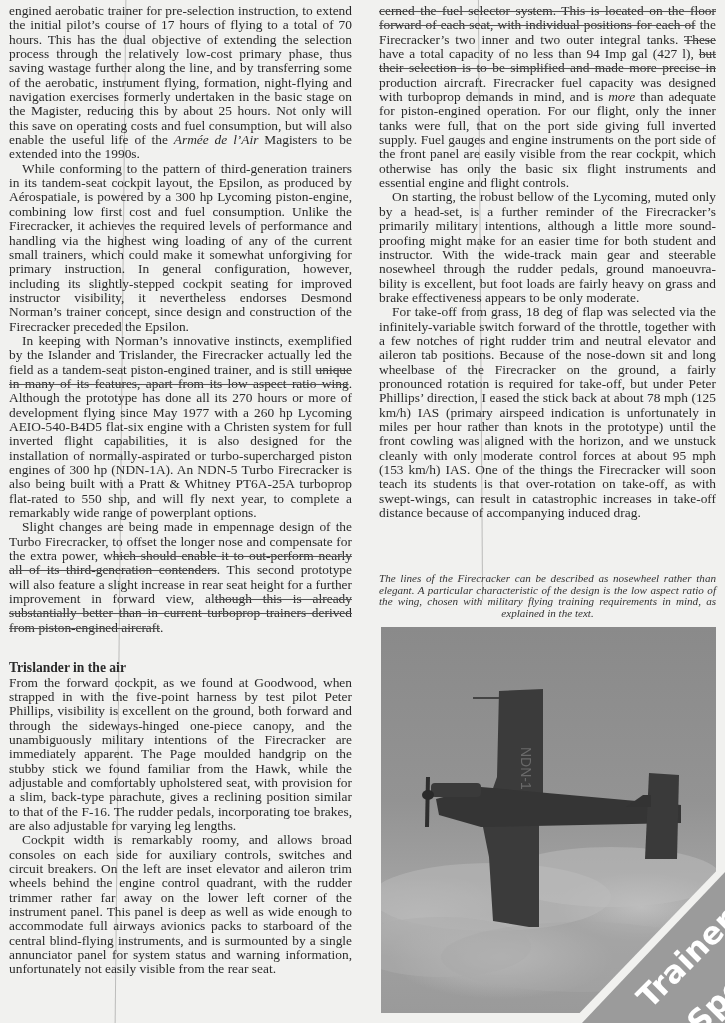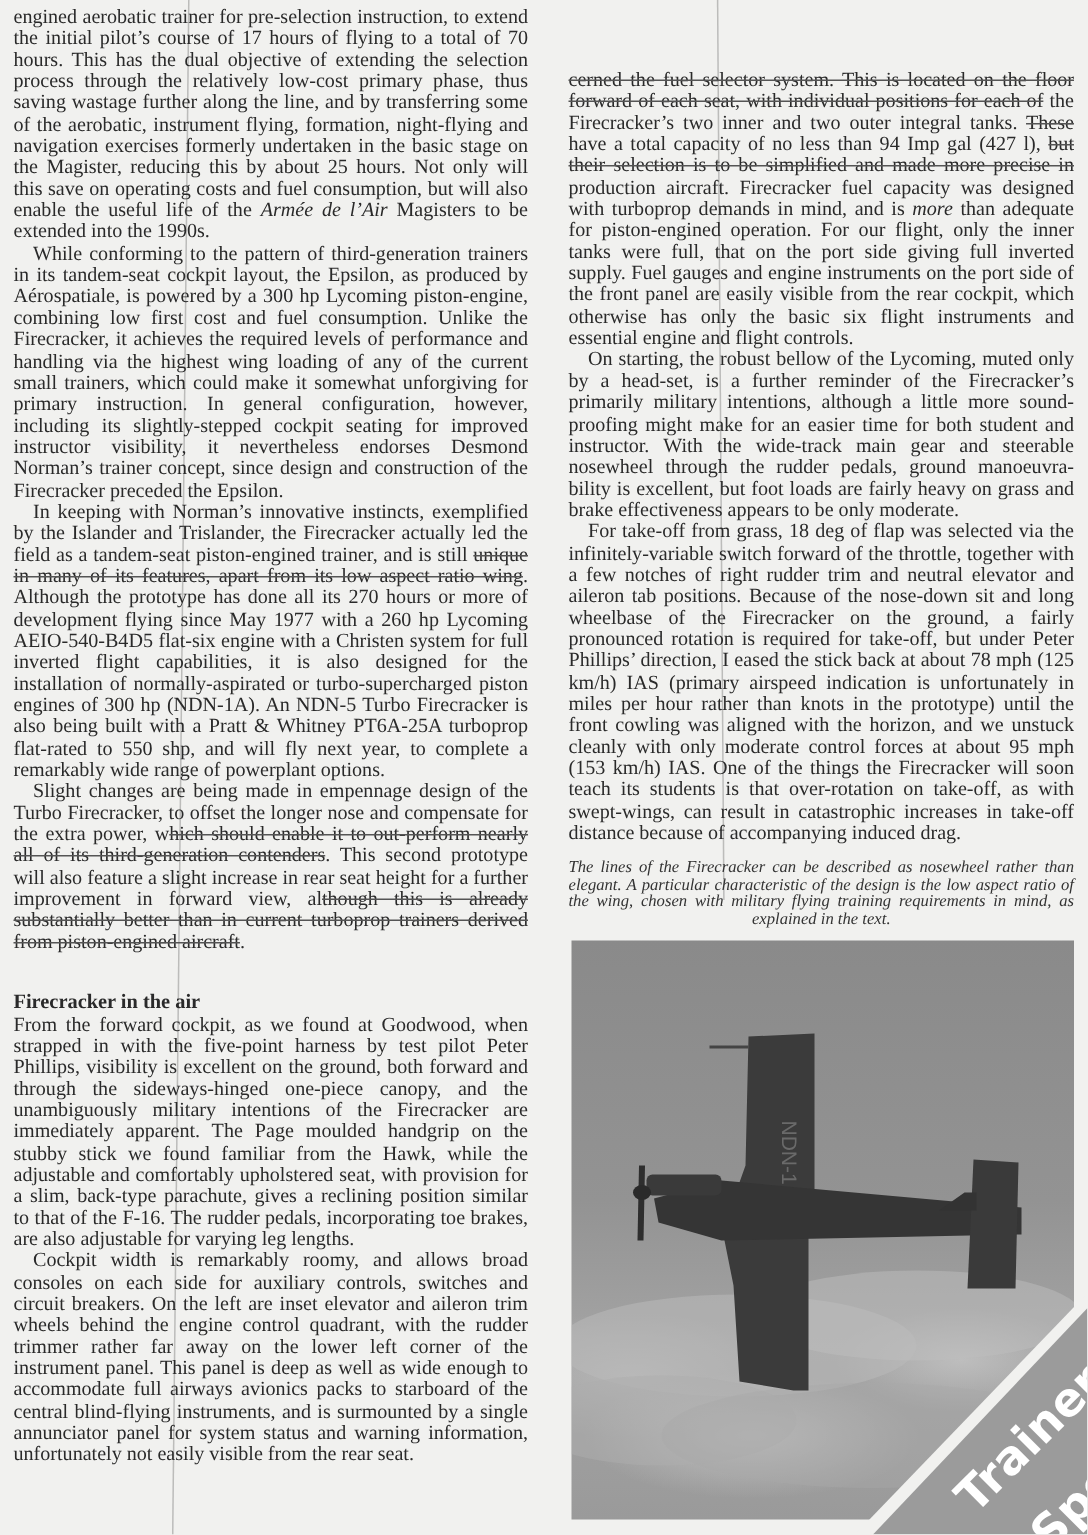--- a/index.html
+++ b/index.html
@@ -23,21 +23,20 @@
       text-align: justify;
       hyphens: none;
     }
     .col-left {
       left: 9px;
       width: 343px;
     }
     .col-right {
       left: 379px;
       width: 337px;
-      margin-top: 42px;
     }
     p {
       margin: 0;
       text-indent: 13px;
     }
     p.noindent { text-indent: 0; }
     .struck {
       text-decoration: line-through;
       text-decoration-color: #555;
       text-decoration-thickness: 1px;
@@ -94,21 +93,21 @@
 <div class="margin-line" style="left:120px; top:0; height:1023px; transform:skewX(-0.6deg);"></div>
 <div class="margin-line" style="left:480px; top:0; height:600px; transform:skewX(0.4deg);"></div>
 
 <div class="col col-left">
   <div id="left-paras">
       <p class="noindent"><span>engined aerobatic trainer for pre-selection instruction, to extend the initial pilot’s course of 17 hours of flying to a total of 70 hours. This has the dual objective of extending the selection process through the relatively low-cost primary phase, thus saving wastage further along the line, and by transferring some of the aerobatic, instrument flying, formation, night-flying and navigation exercises formerly undertaken in the basic stage on the Magister, reducing this by about 25 hours. Not only will this save on operating costs and fuel consumption, but will also enable the useful life of the </span><span style="font-style: italic;">Armée de l’Air</span><span> Magisters to be extended into the 1990s.</span></p>
       <p><span>While conforming to the pattern of third-generation trainers in its tandem-seat cockpit layout, the Epsilon, as produced by Aérospatiale, is powered by a 300 hp Lycoming piston-engine, combining low first cost and fuel consumption. Unlike the Firecracker, it achieves the required levels of performance and handling via the highest wing loading of any of the current small trainers, which could make it somewhat unforgiving for primary instruction. In general configuration, however, including its slightly-stepped cockpit seating for improved instructor visibility, it nevertheless endorses Desmond Norman’s trainer concept, since design and construction of the Firecracker preceded the Epsilon.</span></p>
       <p><span>In keeping with Norman’s innovative instincts, exemplified by the Islander and Trislander, the Firecracker actually led the field as a tandem-seat piston-engined trainer, and is still </span><span class="struck">unique in many of its features, apart from its low aspect ratio wing</span><span>. Although the prototype has done all its 270 hours or more of development flying since May 1977 with a 260 hp Lycoming AEIO-540-B4D5 flat-six engine with a Christen system for full inverted flight capabilities, it is also designed for the installation of normally-aspirated or turbo-supercharged piston engines of 300 hp (NDN-1A). An NDN-5 Turbo Firecracker is also being built with a Pratt &amp; Whitney PT6A-25A turboprop flat-rated to 550 shp, and will fly next year, to complete a remarkably wide range of powerplant options.</span></p>
       <p><span>Slight changes are being made in empennage design of the Turbo Firecracker, to offset the longer nose and compensate for the extra power, w</span><span class="struck">hich should enable it to out-perform nearly all of its third-generation contenders</span><span>. This second prototype will also feature a slight increase in rear seat height for a further improvement in forward view, al</span><span class="struck">though this is already substantially better than in current turboprop trainers derived from piston-engined aircraft</span><span>.</span></p>
     </div>
-  <h2 class="section-heading">Firecracker in the air</h2>
+  <h2 class="section-heading">Trislander in the air</h2>
   <div id="left-section-paras">
       <p class="noindent"><span>From the forward cockpit, as we found at Goodwood, when strapped in with the five-point harness by test pilot Peter Phillips, visibility is excellent on the ground, both forward and through the sideways-hinged one-piece canopy, and the unambiguously military intentions of the Firecracker are immediately apparent. The Page moulded handgrip on the stubby stick we found familiar from the Hawk, while the adjustable and comfortably upholstered seat, with provision for a slim, back-type parachute, gives a reclining position similar to that of the F-16. The rudder pedals, incorporating toe brakes, are also adjustable for varying leg lengths.</span></p>
       <p><span>Cockpit width is remarkably roomy, and allows broad consoles on each side for auxiliary controls, switches and circuit breakers. On the left are inset elevator and aileron trim wheels behind the engine control quadrant, with the rudder trimmer rather far away on the lower left corner of the instrument panel. This panel is deep as well as wide enough to accommodate full airways avionics packs to starboard of the central blind-flying instruments, and is surmounted by a single annunciator panel for system status and warning information, unfortunately not easily visible from the rear seat.</span></p>
     </div>
 </div>
 
 <div class="col col-right">
   <div id="right-paras">
       <p class="noindent"><span class="struck">cerned the fuel selector system. This is located on the floor forward of each seat, with individual positions for each of</span><span> the Firecracker’s two inner and two outer integral tanks. </span><span class="struck">These</span><span> have a total capacity of no less than 94 Imp gal (427 l), </span><span class="struck">but their selection is to be simplified and made more precise in</span><span> production aircraft. Firecracker fuel capacity was designed with turboprop demands in mind, and is </span><span style="font-style: italic;">more</span><span> than adequate for piston-engined operation. For our flight, only the inner tanks were full, that on the port side giving full inverted supply. Fuel gauges and engine instruments on the port side of the front panel are easily visible from the rear cockpit, which otherwise has only the basic six flight instruments and essential engine and flight controls.</span></p>
       <p><span>On starting, the robust bellow of the Lycoming, muted only by a head-set, is a further reminder of the Firecracker’s primarily military intentions, although a little more sound-proofing might make for an easier time for both student and instructor. With the wide-track main gear and steerable nosewheel through the rudder pedals, ground manoeuvra-bility is excellent, but foot loads are fairly heavy on grass and brake effectiveness appears to be only moderate.</span></p>

